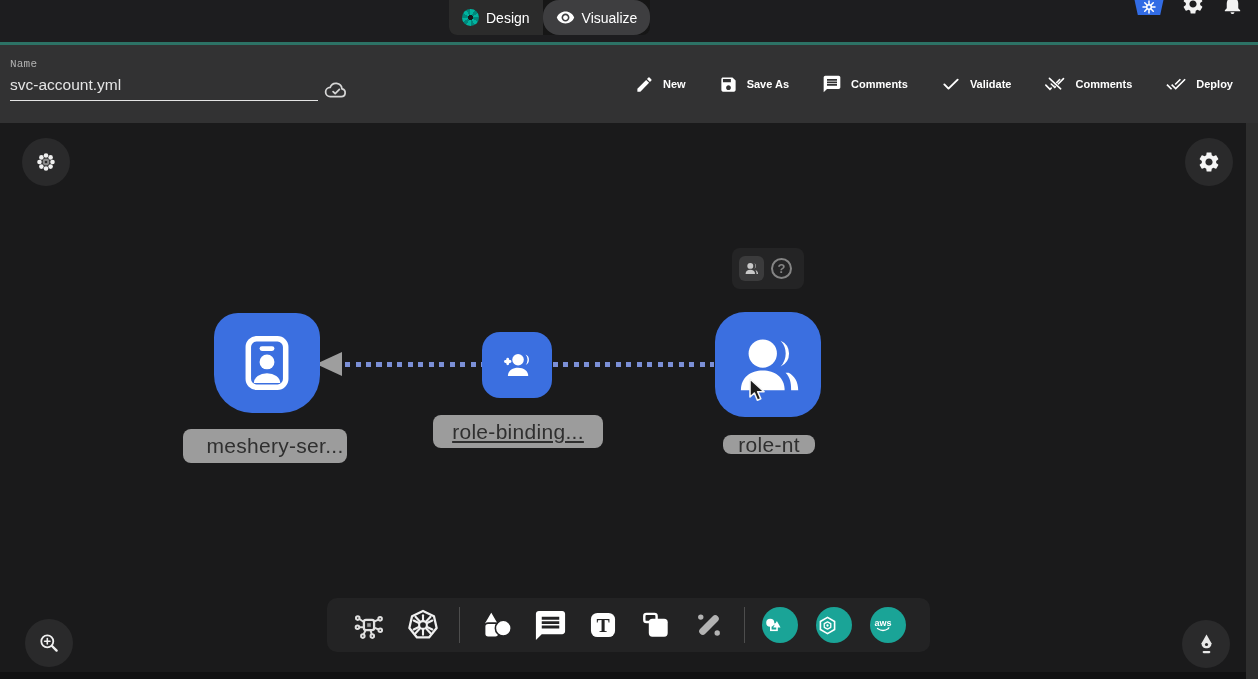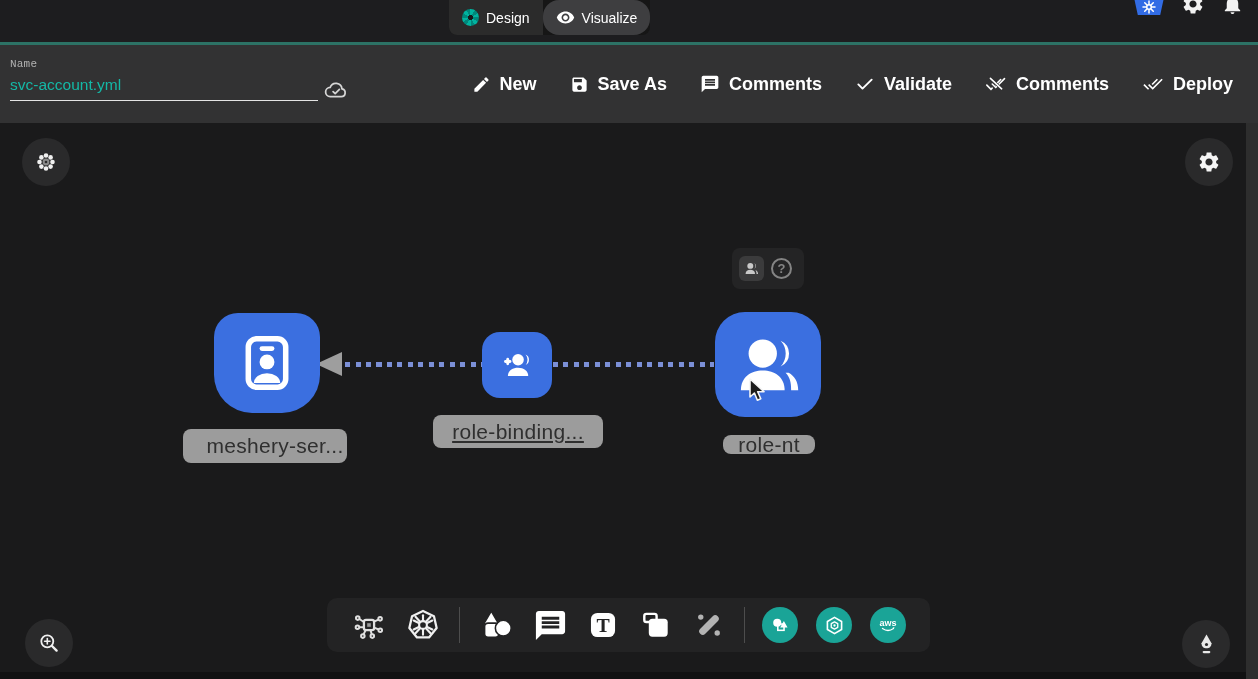--- a/index.html
+++ b/index.html
@@ -25,25 +25,25 @@
   .k8s-badge svg { margin-top:2px; }
 
   
   .teal-line { position:absolute; left:0; top:42px; width:1258px; height:3px; background:#2c7265; }
 
   
   .toolbar { position:absolute; left:0; top:45px; width:1258px; height:78px; background:#323233; }
   .name-field { position:absolute; left:10px; top:13px; }
   .name-label { display:block; font-size:11px; color:#b2b2b2; letter-spacing:.2px;font-family:Liberation Mono, monospace; }
   .name-input { display:block; margin-top:4px; width:308px; background:transparent; border:none;
-    border-bottom:1px solid #e4e4e4; color:#14b8a6; font-size:15.5px; padding:2px 0 6px 0;
+    border-bottom:1px solid #e4e4e4; color:#e5e5e5; font-size:15.5px; padding:2px 0 6px 0;
     font-family:"Liberation Sans",sans-serif; outline:none; }
   .cloud-status { position:absolute; left:322px; top:32px; }
   .actions { position:absolute; right:25px; top:0; height:78px; display:flex; align-items:center; gap:33px; }
-  .action-btn { display:flex; align-items:center; gap:9px; color:#ffffff; font-size:18px; font-weight:600;
+  .action-btn { display:flex; align-items:center; gap:9px; color:#ffffff; font-size:11px; font-weight:600;
     cursor:pointer; background:none; border:none; font-family:"Liberation Sans",sans-serif; }
 
   
   .canvas { position:absolute; left:0; top:123px; width:1246px; height:549px; background:#1a1a1b; }
   .right-strip { position:absolute; left:1246px; top:123px; width:12px; height:556px; background:#2e2e2e; }
   .bottom-strip { position:absolute; left:0; top:672px; width:1246px; height:7px; background:#111112; }
 
   .corner-btn { position:absolute; width:48px; height:48px; border-radius:50%; background:#2a2a2b;
     display:flex; align-items:center; justify-content:center; cursor:pointer; }
   .btn-flower { left:22px; top:15px; }
@@ -80,21 +80,21 @@
     font-size:13px; font-weight:700; display:flex; align-items:center; justify-content:center; }
 
   .cursor { position:absolute; left:745px; top:254px; }
 
   
   .bottom-toolbar { position:absolute; left:327px; top:475px; width:603px; height:54px; background:#232324;
     border-radius:10px; display:flex; align-items:center; justify-content:space-evenly; padding:0 6px; }
   .tool { display:flex; align-items:center; justify-content:center; cursor:pointer; }
   .tool-divider { width:1px; height:36px; background:#4d4d4d; }
   .teal-circle { width:36px; height:36px; border-radius:50%; background:#1aa497;
-    display:flex; align-items:center; justify-content:center; cursor:pointer; }
+    display:flex; align-items:center; justify-content:flex-start; cursor:pointer; }
   .aws-text { fill:#ffffff; font-size:9px; font-weight:700; font-family:"Liberation Sans",sans-serif; }
   .t-glyph { fill:#232324; font-size:14px; font-weight:700; font-family:"Liberation Serif",serif; }
 </style>
 </head>
 <body>
 
 <div class="screen">
 
   <header class="topbar">
     <div class="tab-group">

